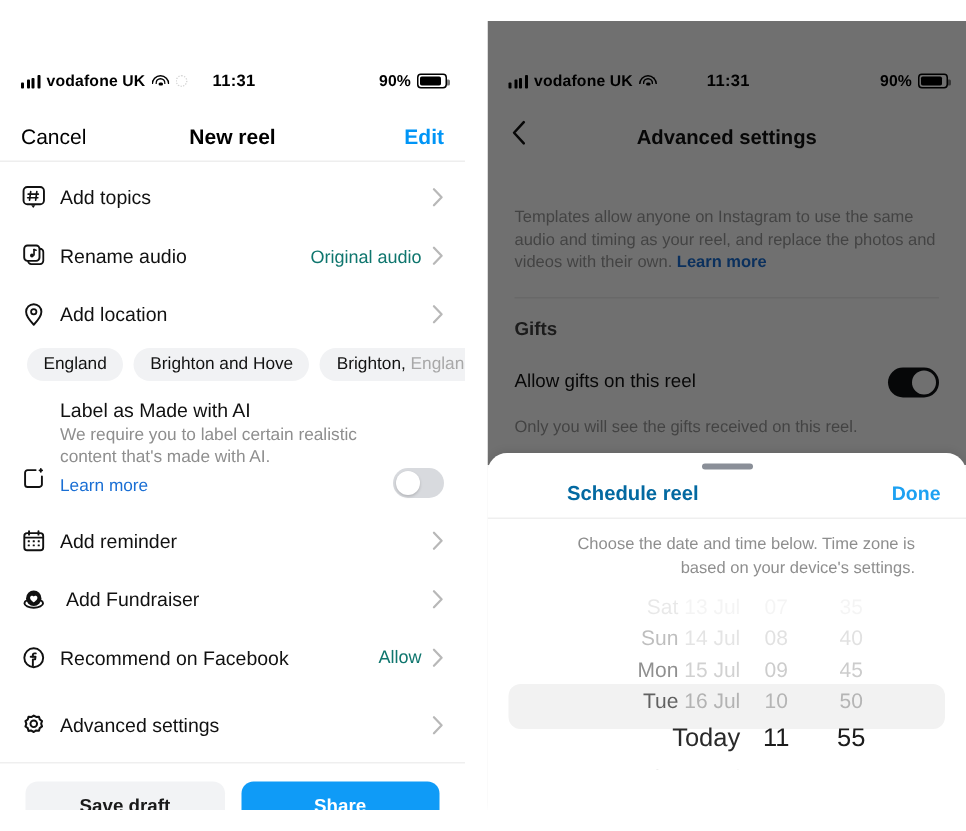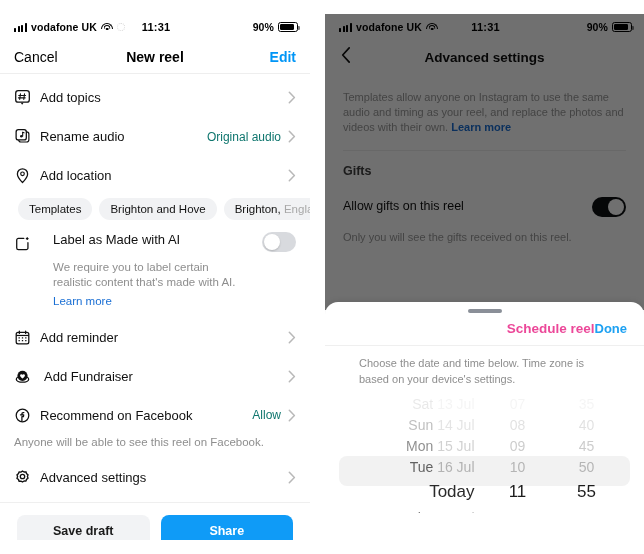--- a/index.html
+++ b/index.html
@@ -23,25 +23,26 @@
     background: #fff;
     overflow: hidden;
   }
   .phone-left  { left: 0px; }
   .phone-right { left: 325px; width: 319px; }
 
   
   .statusbar {
     height: 26px;
     display: flex;
-    align-items: center;
+    align-items: flex-start;
     padding: 0 12px 0 14px;
     font-size: 10.5px;
     font-weight: 600;
     letter-spacing: .1px;
+    margin-top: 34px;
   }
   .sb-left { display: flex; align-items: center; gap: 4px; flex: 1 1 0; }
   .sb-center { flex: 0 0 auto; font-size: 11px; font-weight: 700; letter-spacing: .2px;}
   .sb-right { display: flex; align-items: center; justify-content: flex-end; gap: 4px; flex: 1 1 0; }
   .bars { display: inline-flex; align-items: flex-end; gap: 1.3px; height: 9px; }
   .bars i { display: block; width: 2.3px; background: currentColor; border-radius: .6px; }
   .bars i:nth-child(1){ height: 3.5px; }
   .bars i:nth-child(2){ height: 5.2px; }
   .bars i:nth-child(3){ height: 7px; }
   .bars i:nth-child(4){ height: 9px; }
@@ -90,25 +91,25 @@
     border-radius: 13px;
     padding: 5px 11px;
     font-size: 11.5px;
     color: #121212;
     white-space: nowrap;
     cursor: pointer;
   }
   .chip .dim { color: #a8a8a8; }
 
   
-  .ai-row { display: flex; padding: 6px 14px 2px 14px; align-items: flex-start; gap: 13px; }
+  .ai-row { display: flex; padding: 6px 14px 2px 14px; align-items: flex-end; }
   .ai-ico { width: 26px; flex: 0 0 26px; padding-top: 3px; }
   .ai-text { flex: 1 1 auto; padding-right: 8px; }
   .ai-title { font-size: 13px; color: #111; line-height: 1.25; }
-  .ai-sub { font-size: 11.5px; color: #8e8e8e; line-height: 1.32; margin-top: 12px; }
+  .ai-sub { font-size: 11.5px; color: #8e8e8e; line-height: 1.32; margin-top: 1px; }
   .ai-link { font-size: 11.5px; color: #1a6fd4; cursor: pointer; display:inline-block; margin-top: 1px;}
 
   
   .toggle { width: 34px; height: 20px; border-radius: 11px; position: relative; flex: 0 0 34px; cursor: pointer; }
   .toggle b { position: absolute; top: 2px; width: 16px; height: 16px; border-radius: 50%; background: #fff; box-shadow: 0 1px 2px rgba(0,0,0,.18); }
   .toggle.off { background: #d8dade; }
   .toggle.off b { left: 2px; }
   .toggle.on { background: #0f1114; }
   .toggle.on b { right: 2px; }
 
@@ -124,40 +125,40 @@
   
   .dimmed-screen { position: absolute; inset: 0; background: #fff; }
   .dim-overlay { position: absolute; left:0; right:0; top:0; height: 296px; background: rgba(0,0,0,.56); pointer-events: none; }
   .adv-content { position: relative; }
   .adv-navbar { height: 34px; display: flex; align-items: center; justify-content: center; position: relative; }
   .adv-back { position: absolute; left: 16px; top: 50%; transform: translateY(-50%); cursor: pointer; }
   .adv-title { font-size: 13.5px; font-weight: 700; color: #111; }
   .adv-block { padding: 14px 18px 0 18px; }
   .adv-row { display: flex; align-items: flex-start; gap: 10px; }
   .adv-row-title { font-size: 12.5px; color: #111; line-height: 1.33; flex: 1 1 auto; }
-  .adv-desc { font-size: 11px; color: #9a9a9a; line-height: 1.38; margin-top: 2px; }
+  .adv-desc { font-size: 11px; color: #9a9a9a; line-height: 1.38; margin-top: 16px; }
   .adv-desc a { color: #1a6fd4; text-decoration: none; font-weight: 600; }
   .adv-section-title { font-size: 12.5px; font-weight: 700; color: #404040; }
   .adv-hr { height: 1px; background: #ededed; margin: 14px 0 0 0; }
 
   
   .sheet {
     position: absolute;
     left: 0; right: 0; bottom: 0;
     top: 288px;
     background: #fff;
     border-radius: 13px 13px 0 0;
     box-shadow: 0 -1px 6px rgba(0,0,0,.09);
     overflow: hidden;
   }
   .grabber { width: 34px; height: 4px; border-radius: 3px; background: #8a8f98; margin: 7px auto 0 auto; }
   .sheet-head { display: flex; align-items: center; padding: 8px 17px 9px 17px; border-bottom: 1px solid #efefef; position: relative; }
-  .sheet-title { flex: 1 1 auto; text-align: right; font-size: 13.5px; font-weight: 700; color: #ec4899; padding-left: 36px; }
+  .sheet-title { flex: 1 1 auto; text-align: left; font-size: 13.5px; font-weight: 700; color: #0369a1; padding-left: 36px; }
   .sheet-done { font-size: 13px; font-weight: 600; color: #1da1f2; cursor: pointer; flex: 0 0 auto; }
-  .sheet-sub { font-size: 11px; color: #8e8e8e; text-align: left; line-height: 1.42; padding: 10px 34px 0 34px; }
+  .sheet-sub { font-size: 11px; color: #8e8e8e; text-align: right; line-height: 1.42; padding: 10px 34px 0 34px; }
 
   
   .picker { position: relative; margin-top: 6px; height: 120px; overflow: hidden; }
   .picker-rows { position: absolute; left: 0; right: 0; top: 0; }
   .pick-row { display: flex; align-items: center; justify-content: center; height: 21px; gap: 0; }
   .pick-date { width: 118px; text-align: right; font-size: 14px; white-space: nowrap; }
   .pick-hour { width: 48px; text-align: center; font-size: 14px; }
   .pick-min  { width: 52px; text-align: center; font-size: 14px; }
   .pick-row.r0 { opacity: .10; }
   .pick-row.r1 { opacity: .30; }
@@ -171,21 +172,21 @@
   .pick-row.sel .pick-min { color: #1c1c1c; font-size: 17px; }
   .pick-row.sel .pick-date { font-size: 17px; }
   .pick-hl {
     position: absolute;
     left: 14px; right: 14px;
     height: 30px;
     background: #f2f2f2;
     border-radius: 8px;
     z-index: 0;
   }
-  .pick-row { position: relative; z-index: 1; gap: 19px; }
+  .pick-row { position: relative; z-index: 1; }
   .pick-row.r1 .pick-date .d2, .pick-row.r2 .pick-date .d2 { color:#a9a9a9; }
   .pick-row .pick-hour, .pick-row .pick-min { color: #9e9e9e; }
   .pick-row.r4 .pick-date, .pick-row.r5 .pick-date { color:#6f6f6f; }
   .pick-row.r4 .pick-hour, .pick-row.r5 .pick-hour { color:#6f6f6f; }
 </style>
 </head>
 <body>
 
 <div class="stage">
 
@@ -266,21 +267,21 @@
       </div>
       <div class="row-label">Add location</div>
       <div class="chev">
           <svg width="8" height="13" viewBox="0 0 8 13">
             <path d="M1.3 1.2L6.4 6.5 1.3 11.8" fill="none" stroke="#b8b8b8" stroke-width="1.5" stroke-linecap="round" stroke-linejoin="round"></path>
           </svg>
         </div>
     </div>
 
     <div class="chips">
-      <div class="chip"><span>Templates</span></div>
+      <div class="chip"><span>England</span></div>
       <div class="chip"><span>Brighton and Hove</span></div>
       <div class="chip"><span>Brighton,</span><span class="dim"> England,</span></div>
     </div>
 
     <div class="ai-row">
       <div class="ai-ico">
         <svg width="17" height="17" viewBox="0 0 20 20">
             <path d="M14.5 4.2h2.1M15.55 3.1v2.2" stroke="#111" stroke-width="1.4" stroke-linecap="round"></path>
             <path d="M16.4 9v6.2a2 2 0 0 1-2 2H5.2a2 2 0 0 1-2-2V6a2 2 0 0 1 2-2h6.3" fill="none" stroke="#111" stroke-width="1.5" stroke-linecap="round"></path>
           </svg>
@@ -345,21 +346,20 @@
       </div>
       <div class="row-label">Recommend on Facebook</div>
       <div class="row-value">Allow</div>
       <div class="chev">
           <svg width="8" height="13" viewBox="0 0 8 13">
             <path d="M1.3 1.2L6.4 6.5 1.3 11.8" fill="none" stroke="#b8b8b8" stroke-width="1.5" stroke-linecap="round" stroke-linejoin="round"></path>
           </svg>
         </div>
     </div>
 
-    <div class="note">Anyone will be able to see this reel on Facebook.</div>
 
     <div class="row" style="margin-top:6px;">
       <div class="row-ico">
         <svg width="17" height="17" viewBox="0 0 20 20">
             <path d="M10 2.4l1.9 1.1 2.2-.2.6 2.1 1.8 1.3-.7 2.1.7 2.1-1.8 1.3-.6 2.1-2.2-.2L10 15.3l-1.9-1.1-2.2.2-.6-2.1-1.8-1.3.7-2.1-.7-2.1 1.8-1.3.6-2.1 2.2.2z" fill="none" stroke="#111" stroke-width="1.6" stroke-linejoin="round"></path>
             <circle cx="10" cy="8.85" r="2.6" fill="#fff" stroke="#111" stroke-width="1.5"></circle>
           </svg>
       </div>
       <div class="row-label">Advanced settings</div>
       <div class="chev">

